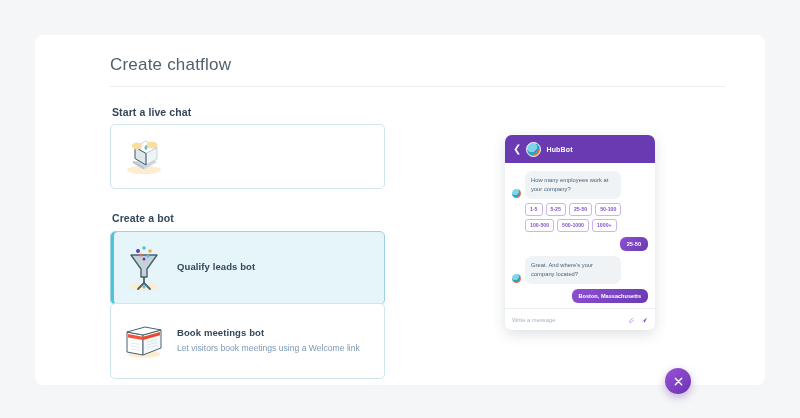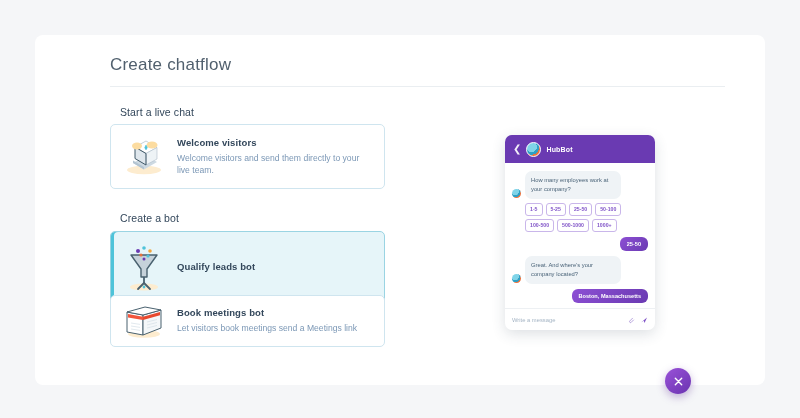--- a/index.html
+++ b/index.html
@@ -23,43 +23,43 @@
     position: absolute; left: 75px; top: 20px;
     font-size: 17px; font-weight: 400; color: #51606e;
     letter-spacing: .2px;
   }
   .title-rule {
     position: absolute; left: 75px; top: 51px;
     width: 615px; height: 1px; background: #eaeef1;
   }
 
   .section-title {
-    position: absolute; left: 85px;
-    font-size: 10.5px; font-weight: 400; color: #33475b;
+    position: absolute; left: 77px;
+    font-size: 10.5px; font-weight: 700; color: #33475b;
     letter-spacing: .1px;
   }
   .st-live { top: 71px; }
   .st-bot  { top: 177px; }
 
   
   .opt {
     position: absolute; left: 75px; width: 275px;
     background: #ffffff;
     border: 1px solid #cfe5ef;
     border-radius: 5px;
     display: flex; align-items: center;
   }
   .opt.selected {
     background: #e6f5f9;
     border: 1px solid #9ad4e3;
     box-shadow: inset 3px 0 0 #4ec3d9;
   }
   .opt-1 { top: 89px;  height: 65px; }
   .opt-2 { top: 196px; height: 74px; }
-  .opt-3 { top: 260px; height: 52px; }
+  .opt-3 { top: 268px; height: 76px; }
 
   .opt-icon {
     width: 66px; min-width: 66px; height: 100%;
     display: flex; align-items: center; justify-content: center;
   }
   .opt-text { padding-right: 12px; }
   .opt-head {
     font-size: 9.5px; font-weight: 700; color: #33475b;
     margin-bottom: 4px; letter-spacing: .1px;
   }
@@ -162,24 +162,20 @@
           <path d="M11 25 L22 31.5 L22 29 L11 22.6 Z" fill="#b3c4d1"></path>
           <path d="M13 9 L24 15.5 L24 27 L13 20.5 Z" fill="#dfe7ed"></path>
           <path d="M13 9 L24 15.5 L35 9.5 L24 3 Z" fill="#ffffff" stroke="#aebecb" stroke-width="0.7"></path>
           <path d="M24 15.5 L35 9.5 L35 21 L24 27 Z" fill="#eef3f6" stroke="#aebecb" stroke-width="0.6"></path>
           <path d="M13 9 L24 15.5 L24 27 L13 20.5 Z" fill="none" stroke="#415968" stroke-width="1"></path>
           <ellipse cx="15" cy="8" rx="5" ry="3.4" fill="#fcdca0"></ellipse>
           <ellipse cx="30" cy="7" rx="5.5" ry="3.6" fill="#fcdca0"></ellipse>
           <path d="M24 7 L24 12" stroke="#4ec3d9" stroke-width="1.2"></path>
           <circle cx="24" cy="9.5" r="1.5" fill="#4ec3d9"></circle>
         </svg>
-      </div>
-      <div class="opt-text">
-        <div class="opt-head">Welcome visitors</div>
-        <div class="opt-desc">Welcome visitors and send them directly to your live team.</div>
       </div>
     </div>
 
     <div class="section-title st-bot">Create a bot</div>
 
     <div class="opt opt-2 selected">
       <div class="opt-icon">
         <svg width="40" height="50" viewBox="0 0 40 50">
           <ellipse cx="20" cy="44" rx="14" ry="3.6" fill="#fdeccf"></ellipse>
           <path d="M7 12 L33 12 L23 26 L23 34 L17 34 L17 26 Z" fill="#c6d2da" stroke="#49616f" stroke-width="1.4" stroke-linejoin="round"></path>
@@ -214,21 +210,21 @@
               <path d="M10 24 L19 25.4"></path>
               <path d="M10 27 L19 28.4"></path>
             <path d="M26 20 L36 17.5"></path>
               <path d="M26 23 L36 20.5"></path>
               <path d="M26 26 L36 23.5"></path>
           </g>
         </svg>
       </div>
       <div class="opt-text">
         <div class="opt-head">Book meetings bot</div>
-        <div class="opt-desc">Let visitors book meetings send a Meetings link</div>
+        <div class="opt-desc">Let visitors book meetings using a Welcome link</div>
       </div>
     </div>
 
     <div class="chat">
 
       <div class="chat-header">
         <span class="chev">❮</span>
         <span class="avatar"></span>
         <span class="bot-name">HubBot</span>
       </div>

